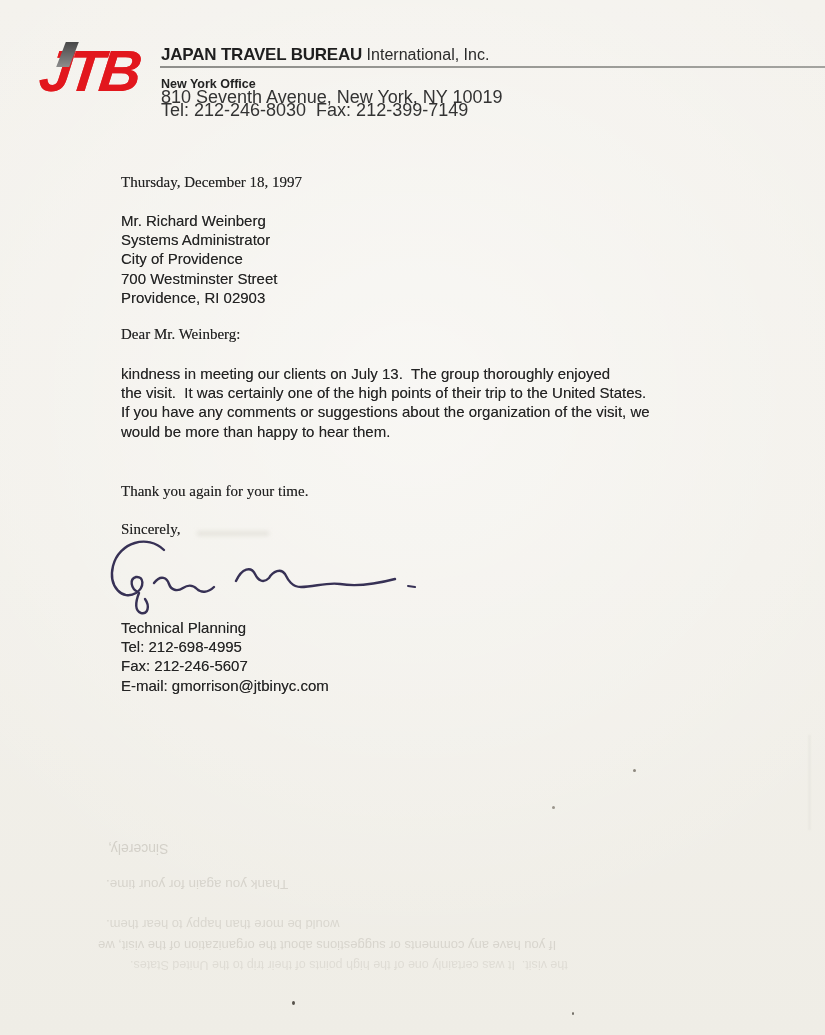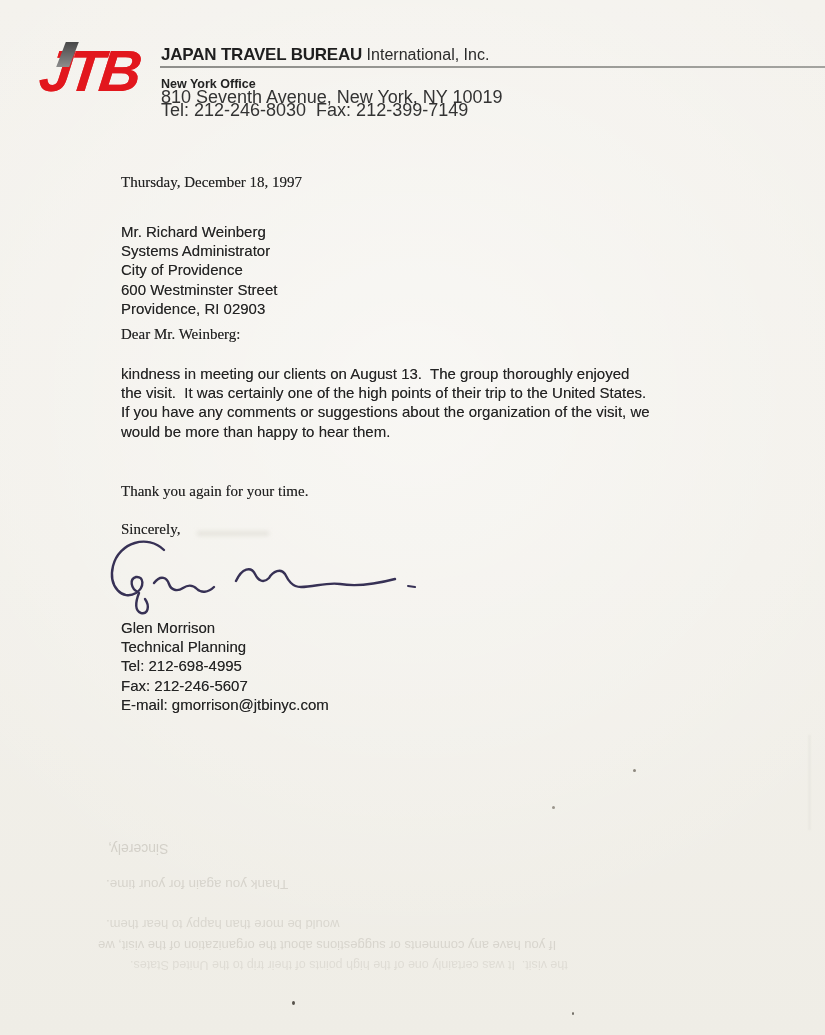--- a/index.html
+++ b/index.html
@@ -30,21 +30,21 @@
   .company-bold{font-weight:bold;font-size:17px;letter-spacing:-.2px;color:#1f1f1f;margin-top:39px;}
   .company-suffix{font-weight:400;font-size:16px;color:#2a2a2a;}
   .header-rule{position:absolute;left:160px;right:0;top:66px;height:2px;
                background:linear-gradient(90deg,#8f8f8b,#a3a39f);}
   .office-block{position:absolute;left:161px;top:77px;}
   .office-name{font-weight:bold;font-size:12.5px;line-height:14px;color:#222;white-space:pre;}
   .office-line{font-size:18px;line-height:13.4px;color:#333;white-space:pre;}
 
   
   .date-line{left:121px;top:173px;}
-  .recipient-block{position:absolute;left:121px;top:211px;margin-top:11px;}
+  .recipient-block{position:absolute;left:121px;top:211px;}
   .recipient-block div,.body-paragraph div,.signer-block div{
     white-space:pre;font-size:15px;line-height:19.2px;
     text-shadow:0 0 .4px rgba(40,40,40,.55);}
   .salutation{left:121px;top:325px;}
   .body-paragraph{position:absolute;left:121px;top:364px;}
   .thanks-line{left:121px;top:482px;}
   .closing-line{left:121px;top:520px;}
   .signer-block{position:absolute;left:121px;top:618px;}
 
   
@@ -88,28 +88,28 @@
       <div class="office-line">Tel: 212-246-8030  Fax: 212-399-7149</div>
     </div>
   </header>
 
   <div class="txt date-line">Thursday, December 18, 1997</div>
 
   <div class="recipient-block">
     <div>Mr. Richard Weinberg</div>
     <div>Systems Administrator</div>
     <div>City of Providence</div>
-    <div>600 Westminster Street</div>
+    <div>700 Westminster Street</div>
     <div>Providence, RI 02903</div>
   </div>
 
   <div class="txt salutation">Dear Mr. Weinberg:</div>
 
   <div class="body-paragraph">
-    <div>kindness in meeting our clients on August 13.  The group thoroughly enjoyed</div>
+    <div>kindness in meeting our clients on July 13.  The group thoroughly enjoyed</div>
     <div>the visit.  It was certainly one of the high points of their trip to the United States.</div>
     <div>If you have any comments or suggestions about the organization of the visit, we</div>
     <div>would be more than happy to hear them.</div>
   </div>
 
   <div class="txt thanks-line">Thank you again for your time.</div>
 
   <div class="txt closing-line">Sincerely,</div>
 
   <div class="sig-smear"></div>
@@ -118,21 +118,20 @@
     <g fill="none" stroke="#373155" stroke-width="2.4" stroke-linecap="round" stroke-linejoin="round">
       <path d="M58,12 C42,-4 13,4 7,28 C2,49 17,63 30,55 C39,49 38,38 30,39 C23,41 25,51 32,54"></path>
       <path d="M33,55 C29,65 29,73 35,75 C42,77 44,68 39,61"></path>
       <path d="M48,45 C55,36 61,40 63,46 C65,52 71,54 77,50 C83,46 87,47 91,51 C95,55 102,55 108,49"></path>
       <path d="M130,43 C136,30 145,28 149,36 C152,42 157,46 163,40 C167,33 175,30 179,36 C182,42 186,49 195,49 C208,49 221,44 234,46 C252,49 270,46 289,41"></path>
       <path d="M302,48 l7,1" stroke-width="2"></path>
     </g>
   </svg>
 
   <div class="signer-block">
-    <div>Glen Morrison</div>
     <div>Technical Planning</div>
     <div>Tel: 212-698-4995</div>
     <div>Fax: 212-246-5607</div>
     <div>E-mail: gmorrison@jtbinyc.com</div>
   </div>
 
   <div class="ghost g1">Sincerely,</div>
   <div class="ghost g2">Thank you again for your time.</div>
   <div class="ghost g3">would be more than happy to hear them.</div>
   <div class="ghost g4">If you have any comments or suggestions about the organization of the visit, we</div>

